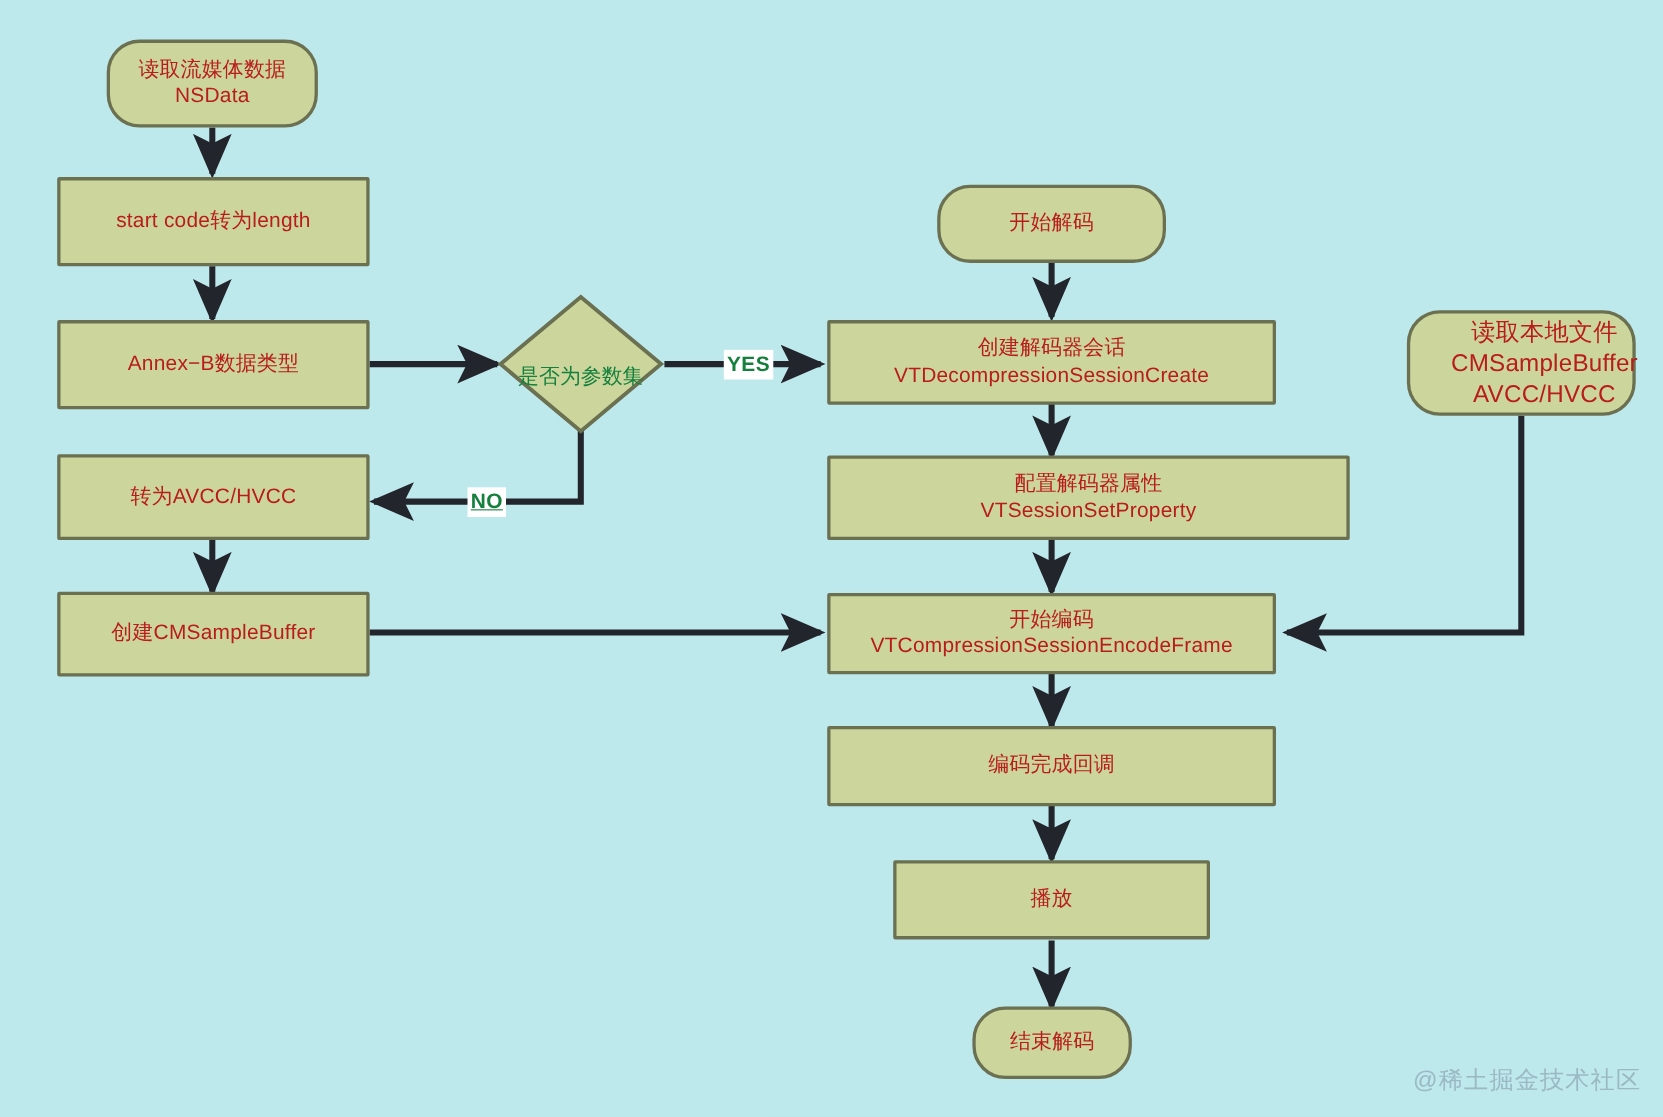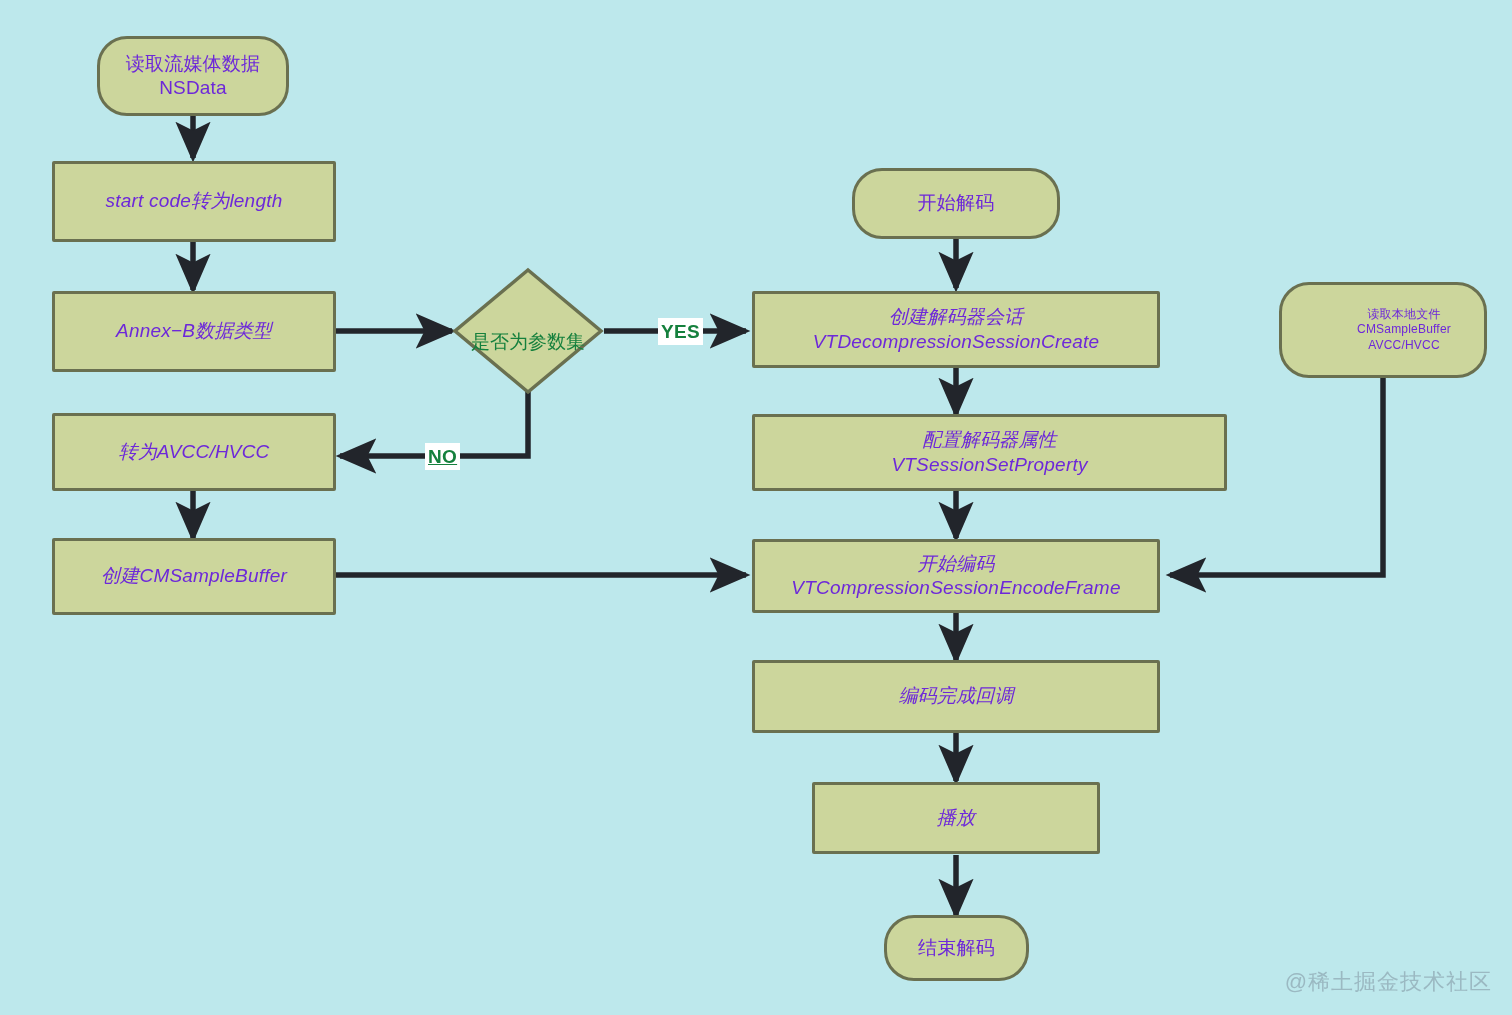--- a/index.html
+++ b/index.html
@@ -23,33 +23,32 @@
     top: 0;
     width: 1512px;
     height: 1015px;
     pointer-events: none;
   }
   .node {
     position: absolute;
     box-sizing: border-box;
     background: #ccd69c;
     border: 3px solid #6a7050;
-    color: #6d28d9;
+    color: #b91c1c;
     display: flex;
     align-items: center;
     justify-content: center;
     text-align: center;
     line-height: 1.28;
     font-size: 19px;
     letter-spacing: 0.2px;
     z-index: 2;
   }
   .node.rect {
     border-radius: 2px;
-    font-style: italic;
   }
   .node.stadium {
     border-radius: 30px;
   }
   .node .txt {
     display: block;
     white-space: pre-line;
     padding: 0 8px;
   }
   .diamond {
@@ -188,21 +187,21 @@
   </div>
 
   <div class="node rect" style="left:812px; top:782px; width:288px; height:72px;">
     <span class="txt">播放</span>
   </div>
 
   <div class="node stadium" style="left:884px; top:915px; width:145px; height:66px;">
     <span class="txt">结束解码</span>
   </div>
 
-  <div class="node stadium" style="left:1279px; top:282px; width:208px; height:96px; font-size:12px;padding-left:42px;">
+  <div class="node stadium" style="left:1279px; top:282px; width:208px; height:96px; font-size:22px;padding-left:42px;">
     <span class="txt">读取本地文件
 CMSampleBuffer
 AVCC/HVCC</span>
   </div>
 
   <div class="watermark">@稀土掘金技术社区</div>
 
 </div>
 
 </body></html>

